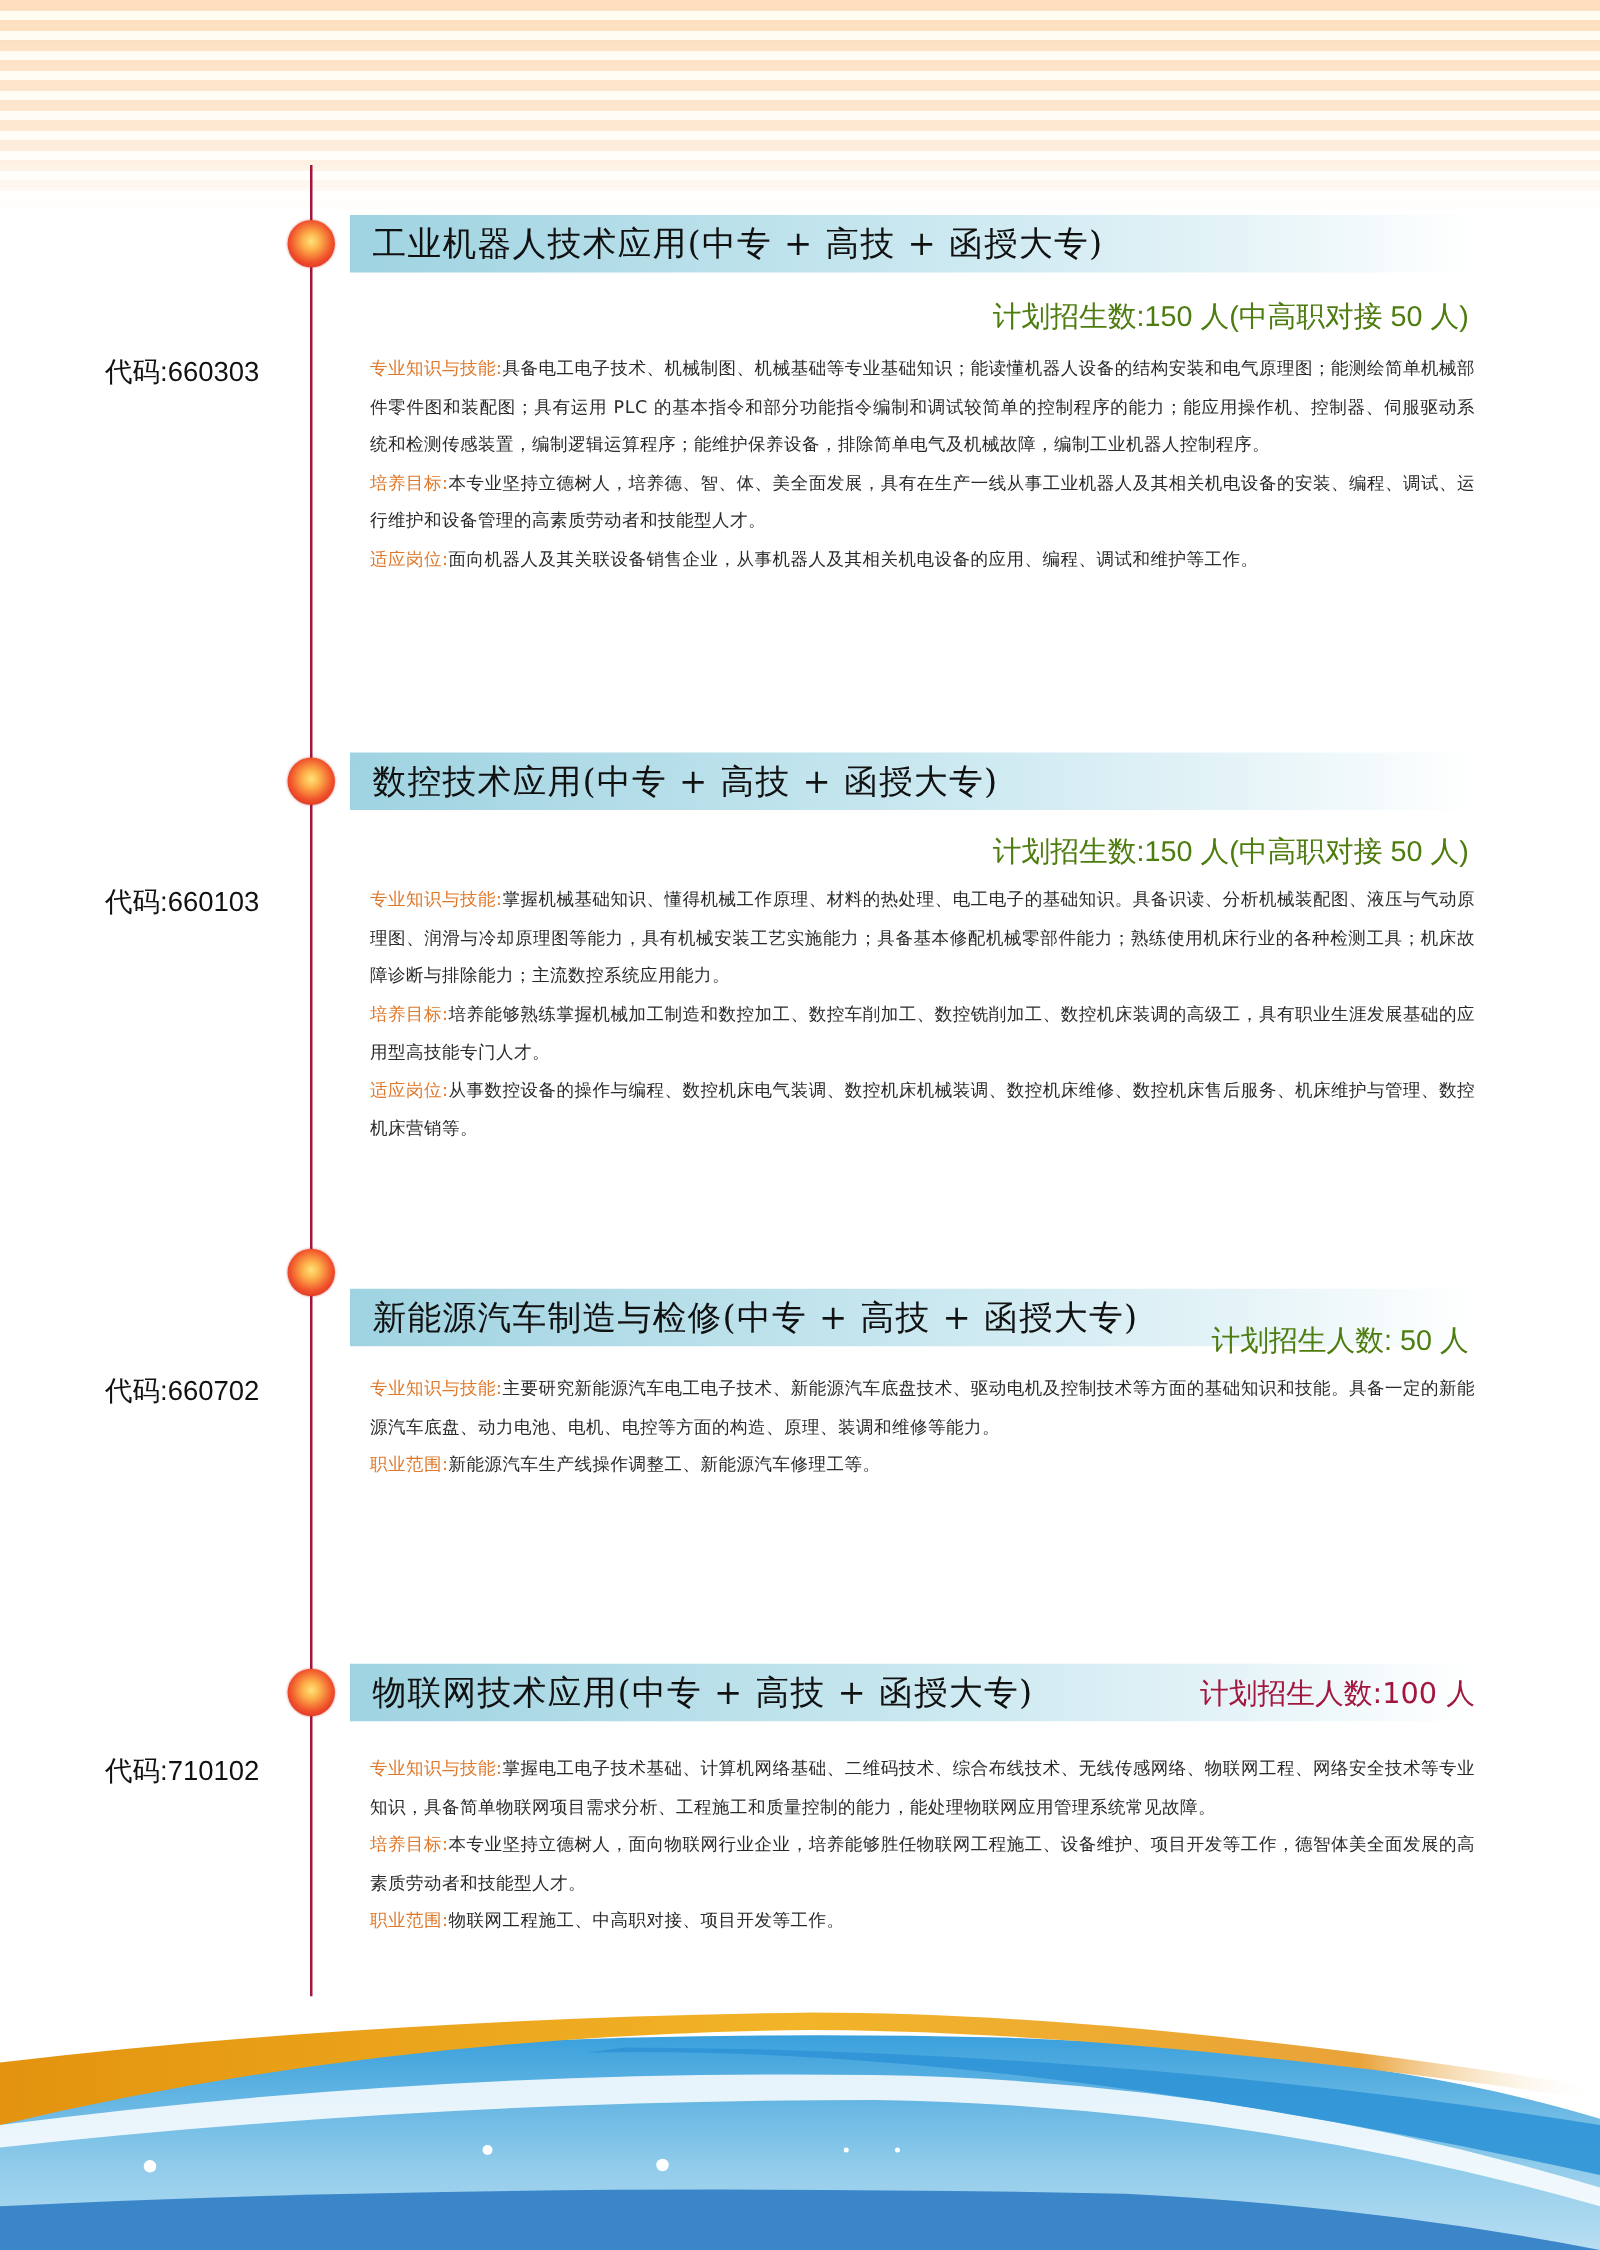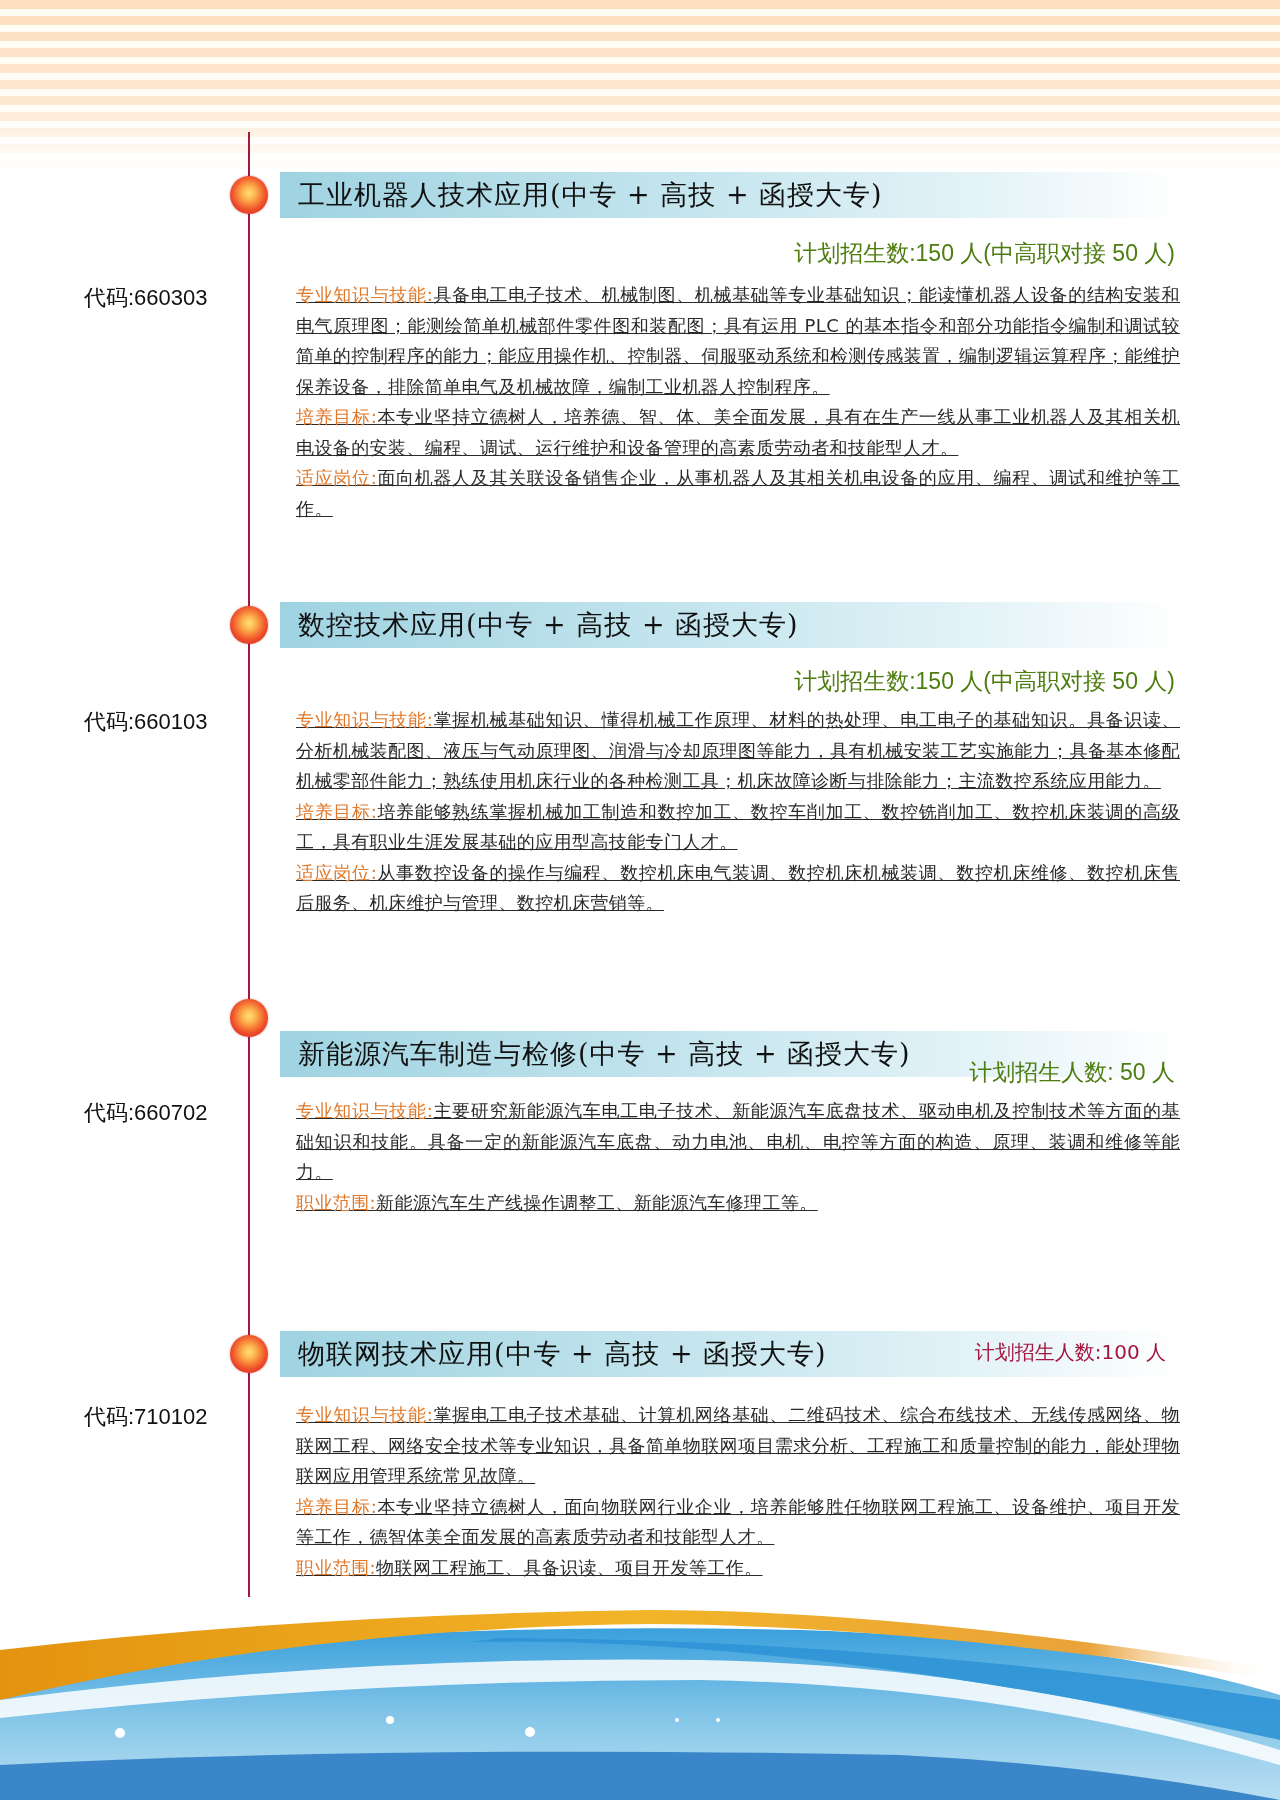--- a/index.html
+++ b/index.html
@@ -33,29 +33,29 @@
     }
     .title-text {
       position: absolute; left: 18px; top: 5px;
       font-family: "DejaVu Serif", "Liberation Serif", serif;
       font-weight: normal; font-size: 27px; color: #111; letter-spacing: 1px; white-space: nowrap;
     }
     .quota {
       position: absolute; right: 105px; font-size: 23px; color: #4d7c0f; white-space: nowrap;
       font-family: "Liberation Sans", "DejaVu Sans", sans-serif;
     }
-    .quota-inline { position: absolute; right: 14px; top: 8px; font-size: 20px; color: #a3173f; white-space: nowrap; }
+    .quota-inline { position: absolute; right: 0; top: 8px; font-size: 23px; color: #a3173f; white-space: nowrap; }
     .code {
       position: absolute; left: 84px; font-size: 22px; color: #111; white-space: nowrap;
       font-family: "Liberation Sans", "DejaVu Sans", sans-serif;
     }
     .body-text {
-      position: absolute; left: 296px; width: 884px; font-size: 18px; line-height: 30.5px; color: #2a2a2a;
+      position: absolute; left: 296px; width: 884px; font-size: 14px; line-height: 30.5px; color: #2a2a2a;
       font-family: "DejaVu Sans", "Liberation Sans", sans-serif;
-      text-align: justify; letter-spacing: 0.4px; text-decoration: underline;
+      text-align: justify; letter-spacing: 0.4px;
     }
     .para { margin: 0; }
     .lbl { color: #e0782a; }
   </style>
 </head>
 <body>
 
 <div class="top-bg"></div>
 
 <div class="timeline"></div>
@@ -104,21 +104,21 @@
 <div class="section" style="top:0;">
   <div class="dot" style="top:1335px;"></div>
   <div class="title-bar" style="top:1331px;">
     <span class="title-text">物联网技术应用(中专 + 高技 + 函授大专)</span>
     <span class="quota-inline">计划招生人数:100 人</span>
   </div>
   <div class="code" style="top:1402px;">代码:710102</div>
   <div class="body-text" style="top:1400px;">
     <p class="para"><span class="lbl">专业知识与技能:</span><span>掌握电工电子技术基础、计算机网络基础、二维码技术、综合布线技术、无线传感网络、物联网工程、网络安全技术等专业知识，具备简单物联网项目需求分析、工程施工和质量控制的能力，能处理物联网应用管理系统常见故障。</span></p>
     <p class="para"><span class="lbl">培养目标:</span><span>本专业坚持立德树人，面向物联网行业企业，培养能够胜任物联网工程施工、设备维护、项目开发等工作，德智体美全面发展的高素质劳动者和技能型人才。</span></p>
-    <p class="para"><span class="lbl">职业范围:</span><span>物联网工程施工、具备识读、项目开发等工作。</span></p>
+    <p class="para"><span class="lbl">职业范围:</span><span>物联网工程施工、中高职对接、项目开发等工作。</span></p>
   </div>
 </div>
 
 <svg class="bottom-bg" viewBox="0 0 1280 200" width="1280" height="200">
   <defs>
     <linearGradient id="blueGrad" x1="0" y1="0" x2="0" y2="1">
       <stop offset="0" stop-color="#3aa0dc"></stop>
       <stop offset="0.6" stop-color="#8fcbea"></stop>
       <stop offset="1" stop-color="#b9def2"></stop>
     </linearGradient>

